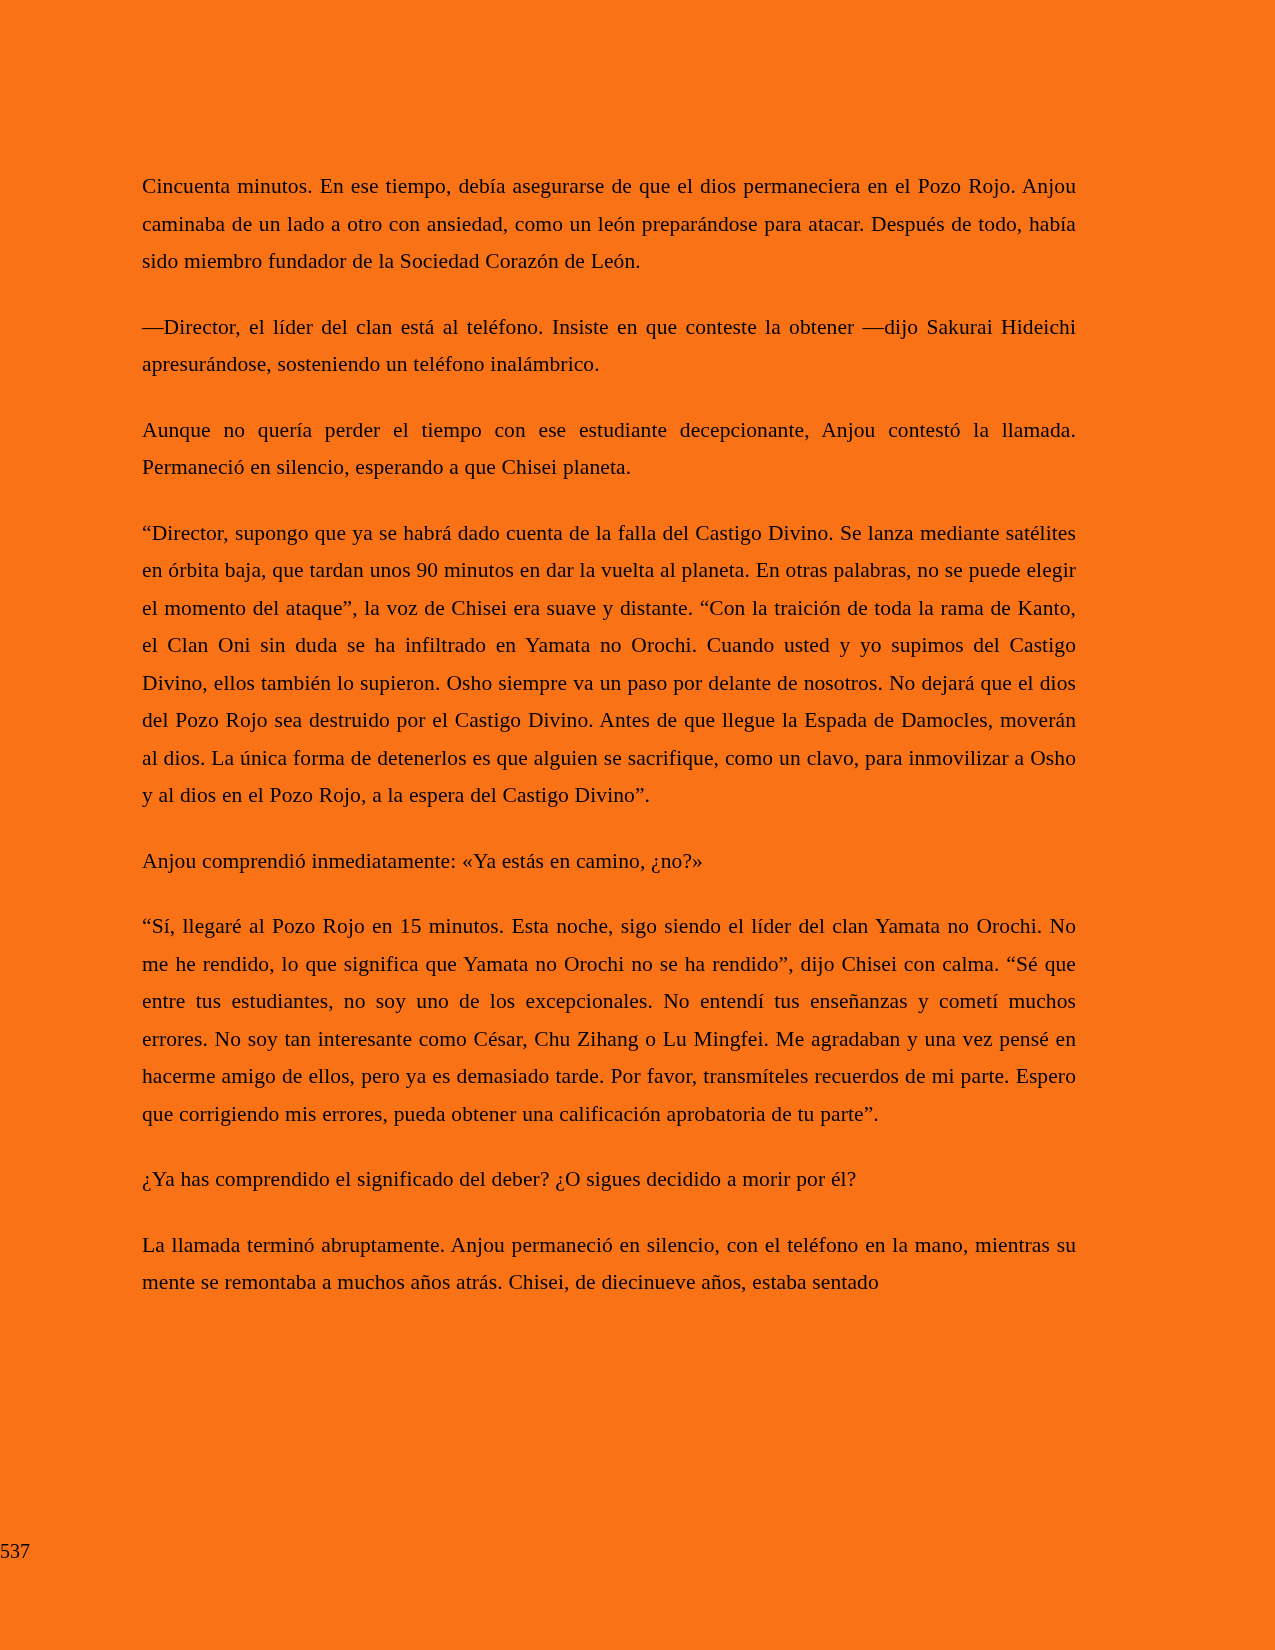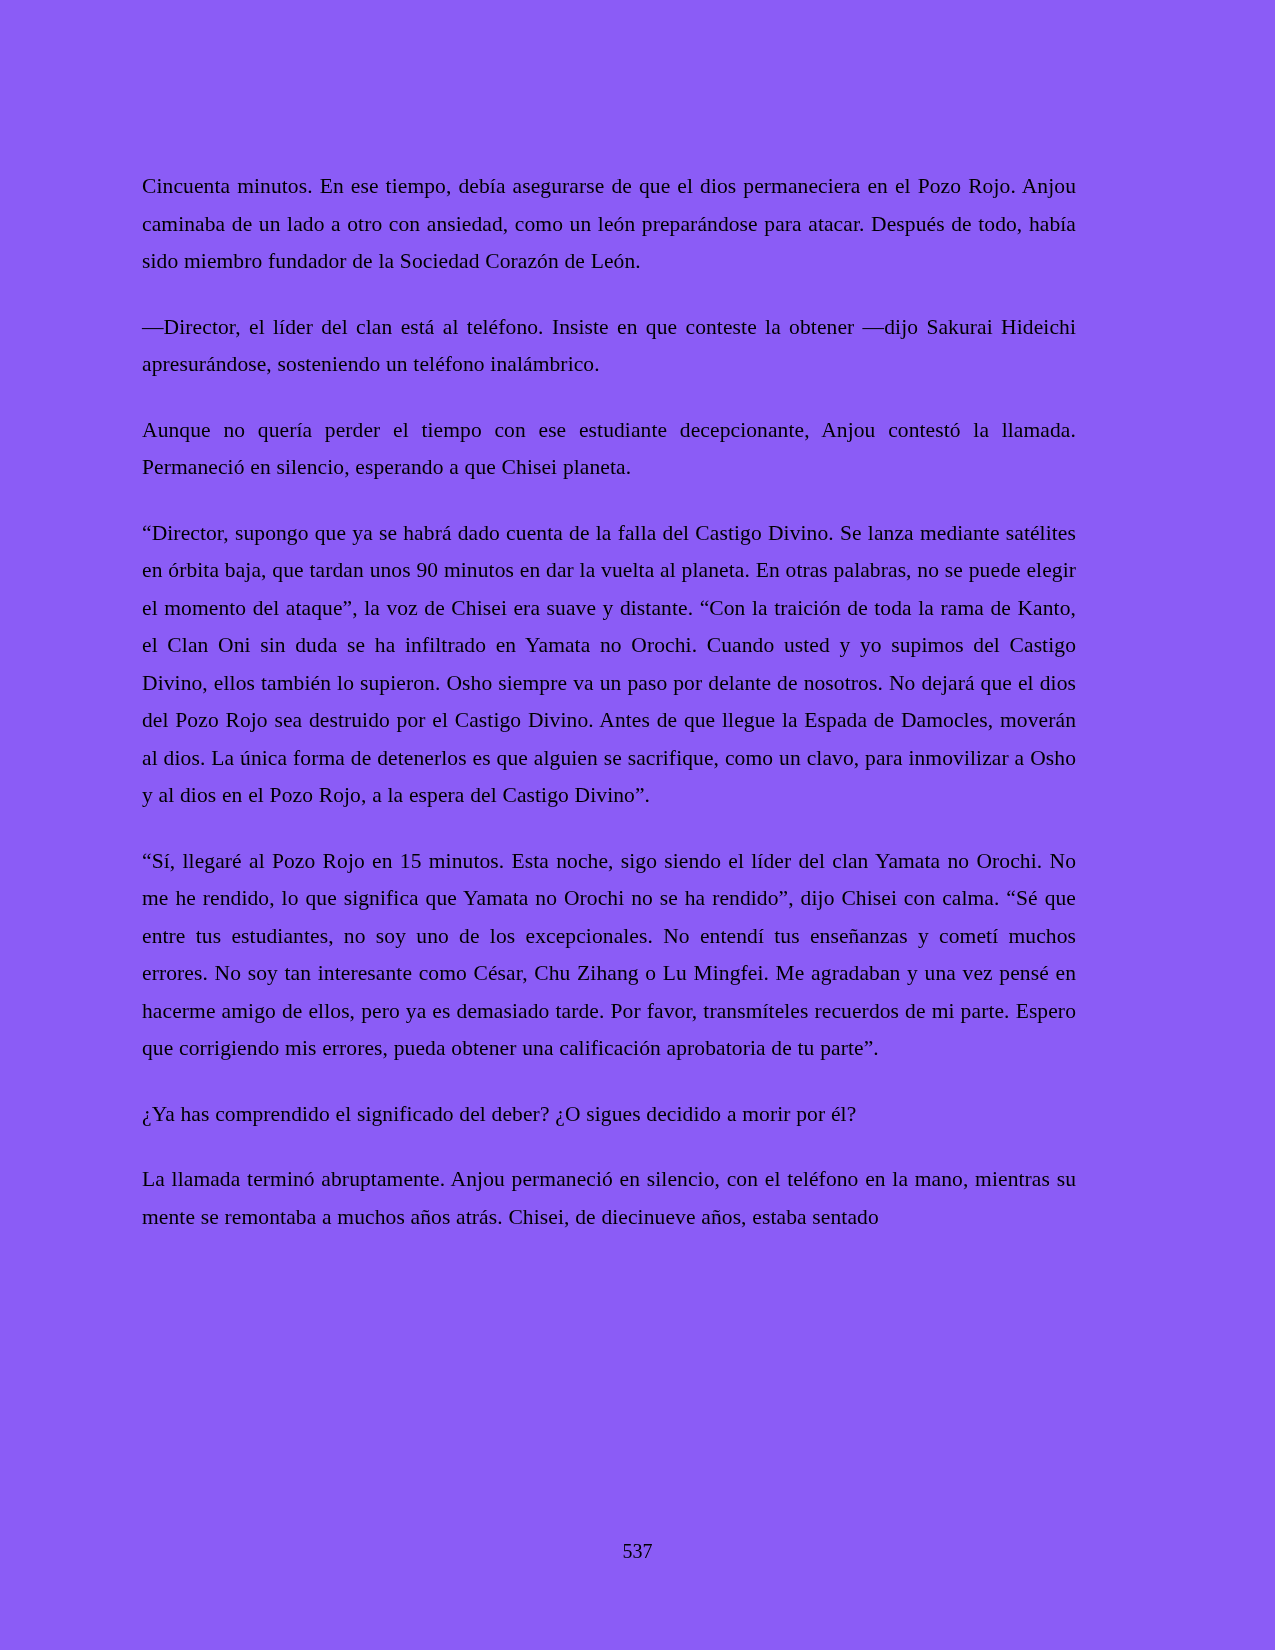--- a/index.html
+++ b/index.html
@@ -14,21 +14,21 @@
     font-family: "Liberation Serif", "DejaVu Serif", serif;
     color: #000000;
     overflow: hidden;
   }
   .page {
     position: absolute;
     left: 0;
     top: 0;
     width: 1275px;
     height: 1650px;
-    background: #8b5cf6;
+    background: #f97316;
   }
   .text-column {
     position: absolute;
     left: 142px;
     top: 168px;
     width: 934px;
   }
   p.para {
     margin: 0 0 28px 0;
     font-size: 21.5px;
@@ -41,37 +41,38 @@
     -webkit-hyphens: none;
   }
   p.para:last-child {
     margin-bottom: 0;
   }
   .page-number {
     position: absolute;
     left: 0;
     top: 1538px;
     width: 1275px;
-    text-align: center;
+    text-align: left;
     font-size: 20px;
     line-height: 26px;
     font-family: "Liberation Serif", "DejaVu Serif", serif;
     color: #000000;
   }
 </style>
 </head>
 <body>
 
 <div class="page">
 
   <div class="text-column">
     <p class="para">Cincuenta minutos. En ese tiempo, debía asegurarse de que el dios permaneciera en el Pozo Rojo. Anjou caminaba de un lado a otro con ansiedad, como un león preparándose para atacar. Después de todo, había sido miembro fundador de la Sociedad Corazón de León.</p>
     <p class="para">—Director, el líder del clan está al teléfono. Insiste en que conteste la obtener —dijo Sakurai Hideichi apresurándose, sosteniendo un teléfono inalámbrico.</p>
     <p class="para">Aunque no quería perder el tiempo con ese estudiante decepcionante, Anjou contestó la llamada. Permaneció en silencio, esperando a que Chisei planeta.</p>
     <p class="para">“Director, supongo que ya se habrá dado cuenta de la falla del Castigo Divino. Se lanza mediante satélites en órbita baja, que tardan unos 90 minutos en dar la vuelta al planeta. En otras palabras, no se puede elegir el momento del ataque”, la voz de Chisei era suave y distante. “Con la traición de toda la rama de Kanto, el Clan Oni sin duda se ha infiltrado en Yamata no Orochi. Cuando usted y yo supimos del Castigo Divino, ellos también lo supieron. Osho siempre va un paso por delante de nosotros. No dejará que el dios del Pozo Rojo sea destruido por el Castigo Divino. Antes de que llegue la Espada de Damocles, moverán al dios. La única forma de detenerlos es que alguien se sacrifique, como un clavo, para inmovilizar a Osho y al dios en el Pozo Rojo, a la espera del Castigo Divino”.</p>
+    <p class="para">Anjou comprendió inmediatamente: «Ya estás en camino, ¿no?»</p>
     <p class="para">“Sí, llegaré al Pozo Rojo en 15 minutos. Esta noche, sigo siendo el líder del clan Yamata no Orochi. No me he rendido, lo que significa que Yamata no Orochi no se ha rendido”, dijo Chisei con calma. “Sé que entre tus estudiantes, no soy uno de los excepcionales. No entendí tus enseñanzas y cometí muchos errores. No soy tan interesante como César, Chu Zihang o Lu Mingfei. Me agradaban y una vez pensé en hacerme amigo de ellos, pero ya es demasiado tarde. Por favor, transmíteles recuerdos de mi parte. Espero que corrigiendo mis errores, pueda obtener una calificación aprobatoria de tu parte”.</p>
     <p class="para">¿Ya has comprendido el significado del deber? ¿O sigues decidido a morir por él?</p>
     <p class="para">La llamada terminó abruptamente. Anjou permaneció en silencio, con el teléfono en la mano, mientras su mente se remontaba a muchos años atrás. Chisei, de diecinueve años, estaba sentado</p>
   </div>
 
   <div class="page-number">537</div>
 
 </div>
 
 </body></html>

